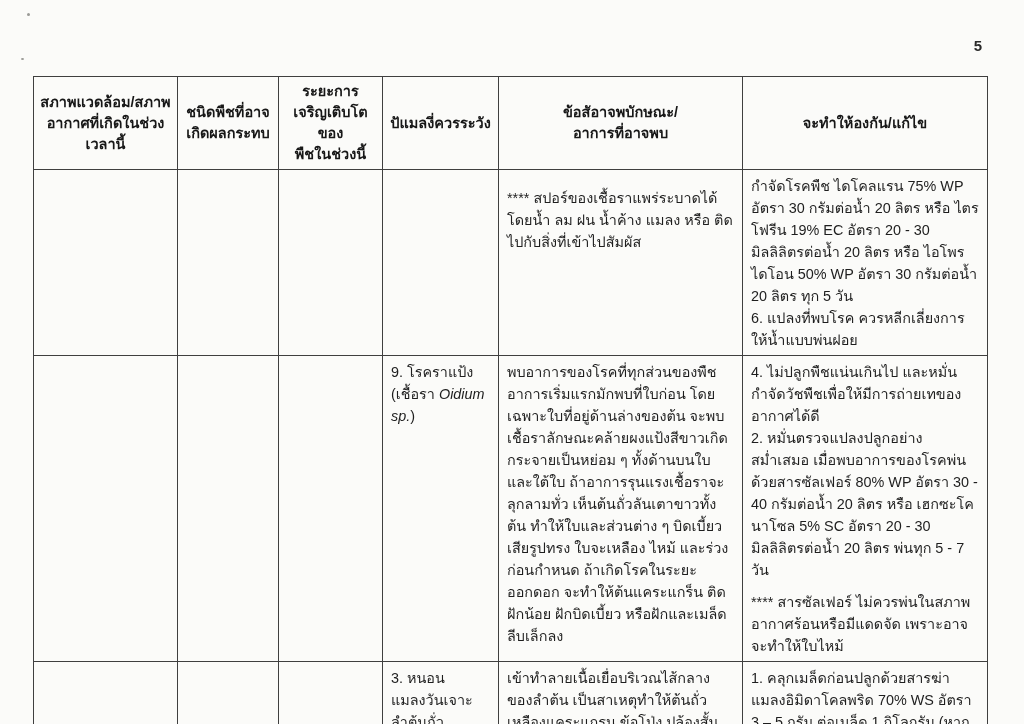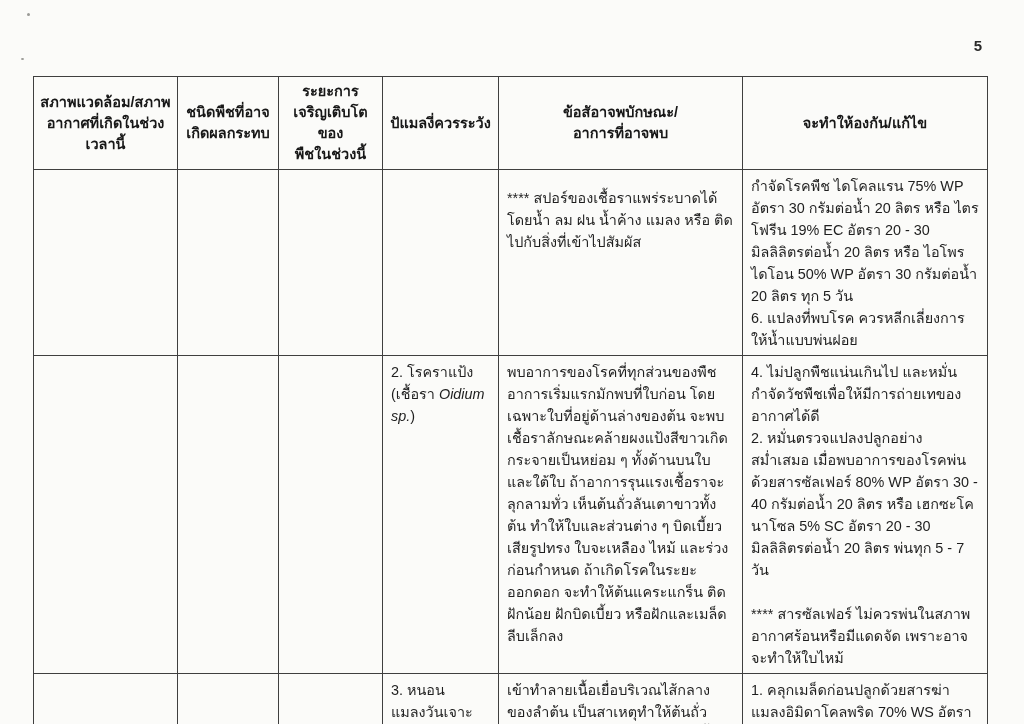--- a/index.html
+++ b/index.html
@@ -50,21 +50,21 @@
     font-size:14.4px;
     line-height:22px;
     padding:5px 8px 4px 8px;
     color:#1e1e1e;
   }
   .r1 td { height:153px; }
   .r2 td { height:221px; }
   .r3 td { height:157px; }
   td p { margin:0; }
   .mt-1line { margin-top:12px; }
-  .gap-above { margin-top:22px; }
+  .gap-above { margin-top:10px; }
   i { font-style:italic; }
 </style>
 </head>
 <body>
 
 <div class="page-number">5</div>
 <div class="scan-dot dot-a"></div>
 <div class="scan-dot dot-b"></div>
 
 <table class="main">
@@ -101,21 +101,21 @@
       <td>
         <p>กำจัดโรคพืช ไดโคลแรน 75% WP อัตรา 30 กรัมต่อน้ำ 20 ลิตร หรือ ไตรโฟรีน 19% EC อัตรา 20 - 30 มิลลิลิตรต่อน้ำ 20 ลิตร หรือ ไอโพรไดโอน 50% WP อัตรา 30 กรัมต่อน้ำ 20 ลิตร ทุก 5 วัน</p>
         <p>6. แปลงที่พบโรค ควรหลีกเลี่ยงการให้น้ำแบบพ่นฝอย</p>
       </td>
     </tr>
     <tr class="r2">
       <td></td>
       <td></td>
       <td></td>
       <td>
-        <p><span>2. โรคราแป้ง</span><br><span>(เชื้อรา </span><i>Oidium sp.</i><span>)</span></p>
+        <p><span>9. โรคราแป้ง</span><br><span>(เชื้อรา </span><i>Oidium sp.</i><span>)</span></p>
       </td>
       <td>
         <p>พบอาการของโรคที่ทุกส่วนของพืช อาการเริ่มแรกมักพบที่ใบก่อน โดยเฉพาะใบที่อยู่ด้านล่างของต้น จะพบเชื้อราลักษณะคล้ายผงแป้งสีขาวเกิดกระจายเป็นหย่อม ๆ ทั้งด้านบนใบและใต้ใบ ถ้าอาการรุนแรงเชื้อราจะลุกลามทั่ว เห็นต้นถั่วลันเตาขาวทั้งต้น ทำให้ใบและส่วนต่าง ๆ บิดเบี้ยวเสียรูปทรง ใบจะเหลือง ไหม้ และร่วงก่อนกำหนด ถ้าเกิดโรคในระยะออกดอก จะทำให้ต้นแคระแกร็น ติดฝักน้อย ฝักบิดเบี้ยว หรือฝักและเมล็ดลีบเล็กลง</p>
       </td>
       <td>
         <p>4. ไม่ปลูกพืชแน่นเกินไป และหมั่นกำจัดวัชพืชเพื่อให้มีการถ่ายเทของอากาศได้ดี</p>
         <p>2. หมั่นตรวจแปลงปลูกอย่างสม่ำเสมอ เมื่อพบอาการของโรคพ่นด้วยสารซัลเฟอร์ 80% WP อัตรา 30 - 40 กรัมต่อน้ำ 20 ลิตร หรือ เฮกซะโคนาโซล 5% SC อัตรา 20 - 30 มิลลิลิตรต่อน้ำ 20 ลิตร พ่นทุก 5 - 7 วัน</p>
         <p class="gap-above">**** สารซัลเฟอร์ ไม่ควรพ่นในสภาพอากาศร้อนหรือมีแดดจัด เพราะอาจจะทำให้ใบไหม้</p>
       </td>
     </tr>

